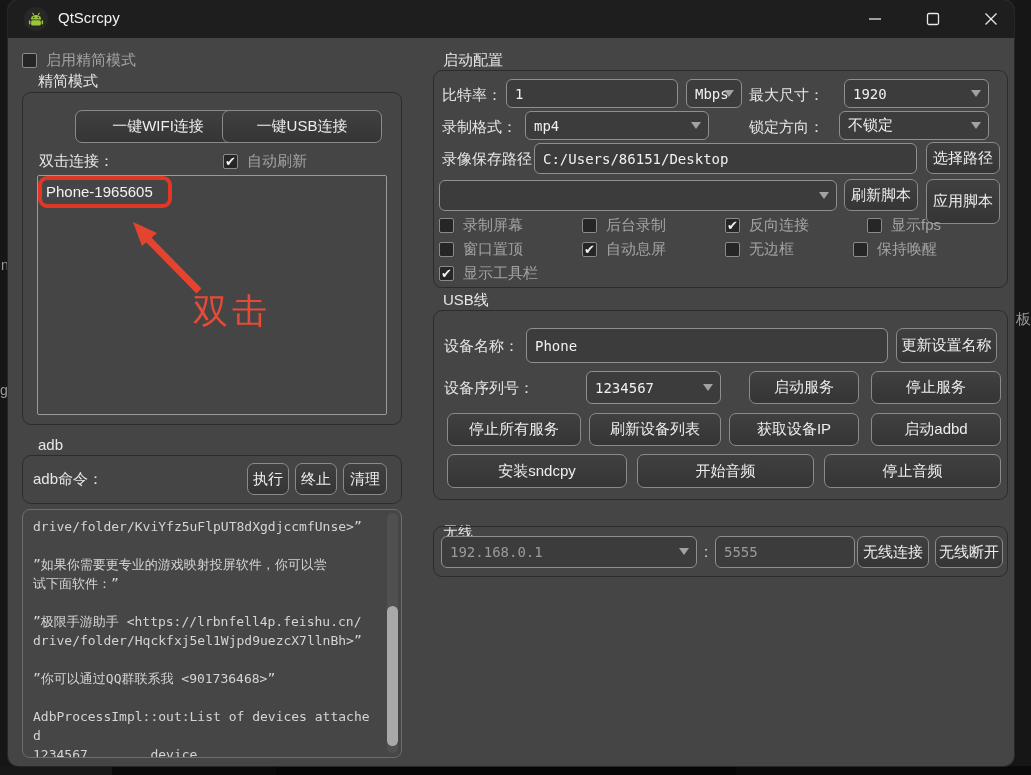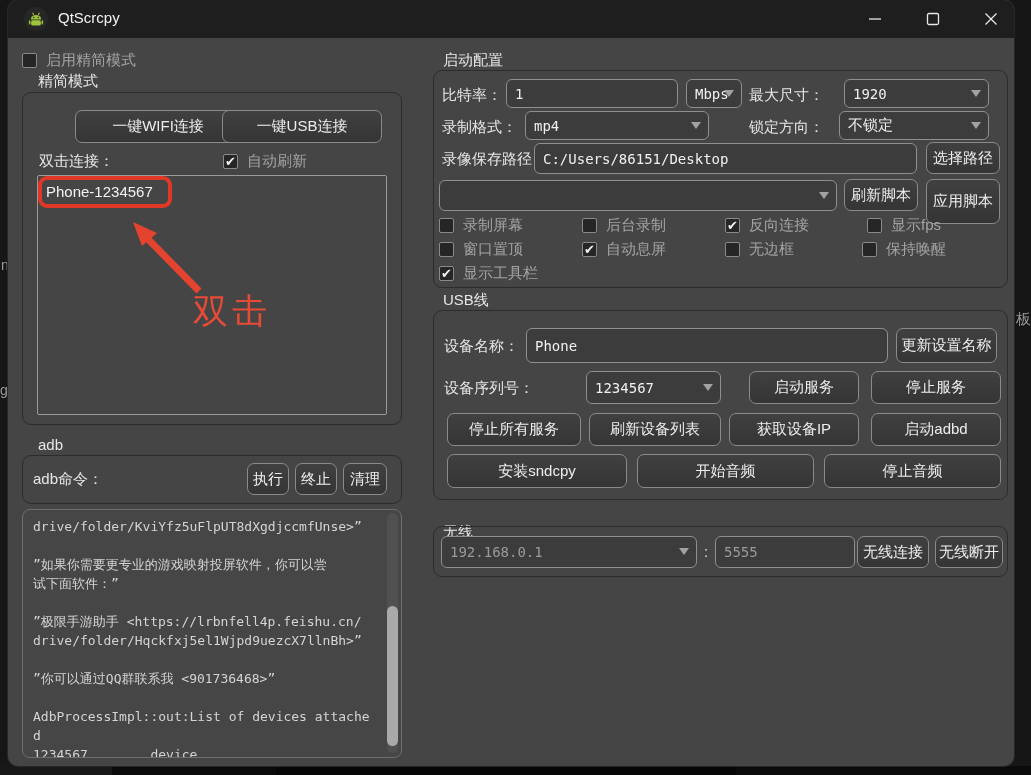--- a/index.html
+++ b/index.html
@@ -101,21 +101,21 @@
       <div class="btn" style="left:199px;top:17px;width:160px;height:33px;">一键USB连接</div>
       <div class="glabel" style="left:16px;top:59px;">双击连接：</div>
       <div class="cb" style="left:200px;top:59px;">
         <span class="box">
             <span>✔</span>
           </span>
         <span class="lbl">自动刷新</span>
       </div>
 
       <div class="list" style="left:14px;top:82px;width:348px;height:238px;">
-        <div class="list-item">Phone-1234567</div>
+        <div class="list-item">Phone-1965605</div>
         <div class="redbox"></div>
         <svg style="position:absolute;left:0;top:0;" width="348" height="238" viewBox="0 0 348 238">
           <line x1="107" y1="60" x2="161" y2="115" stroke="#e4442f" stroke-width="7"></line>
           <polygon points="95,46 104,70 119,57" fill="#e4442f"></polygon>
         </svg>
         <div class="hint-text">双击</div>
       </div>
     </div>
 
     <div class="glabel" style="left:30px;top:436px;">adb</div>
@@ -205,21 +205,21 @@
       <div class="cb" style="left:148px;top:169px;">
           <span class="box">
             <span>✔</span>
           </span>
           <span class="lbl">自动息屏</span>
         </div>
       <div class="cb" style="left:291px;top:169px;">
           <span class="box"></span>
           <span class="lbl">无边框</span>
         </div>
-      <div class="cb" style="left:428px;top:169px;">
+      <div class="cb" style="left:419px;top:169px;">
           <span class="box"></span>
           <span class="lbl">保持唤醒</span>
         </div>
 
       <div class="cb" style="left:5px;top:193px;">
           <span class="box">
             <span>✔</span>
           </span>
           <span class="lbl">显示工具栏</span>
         </div>

